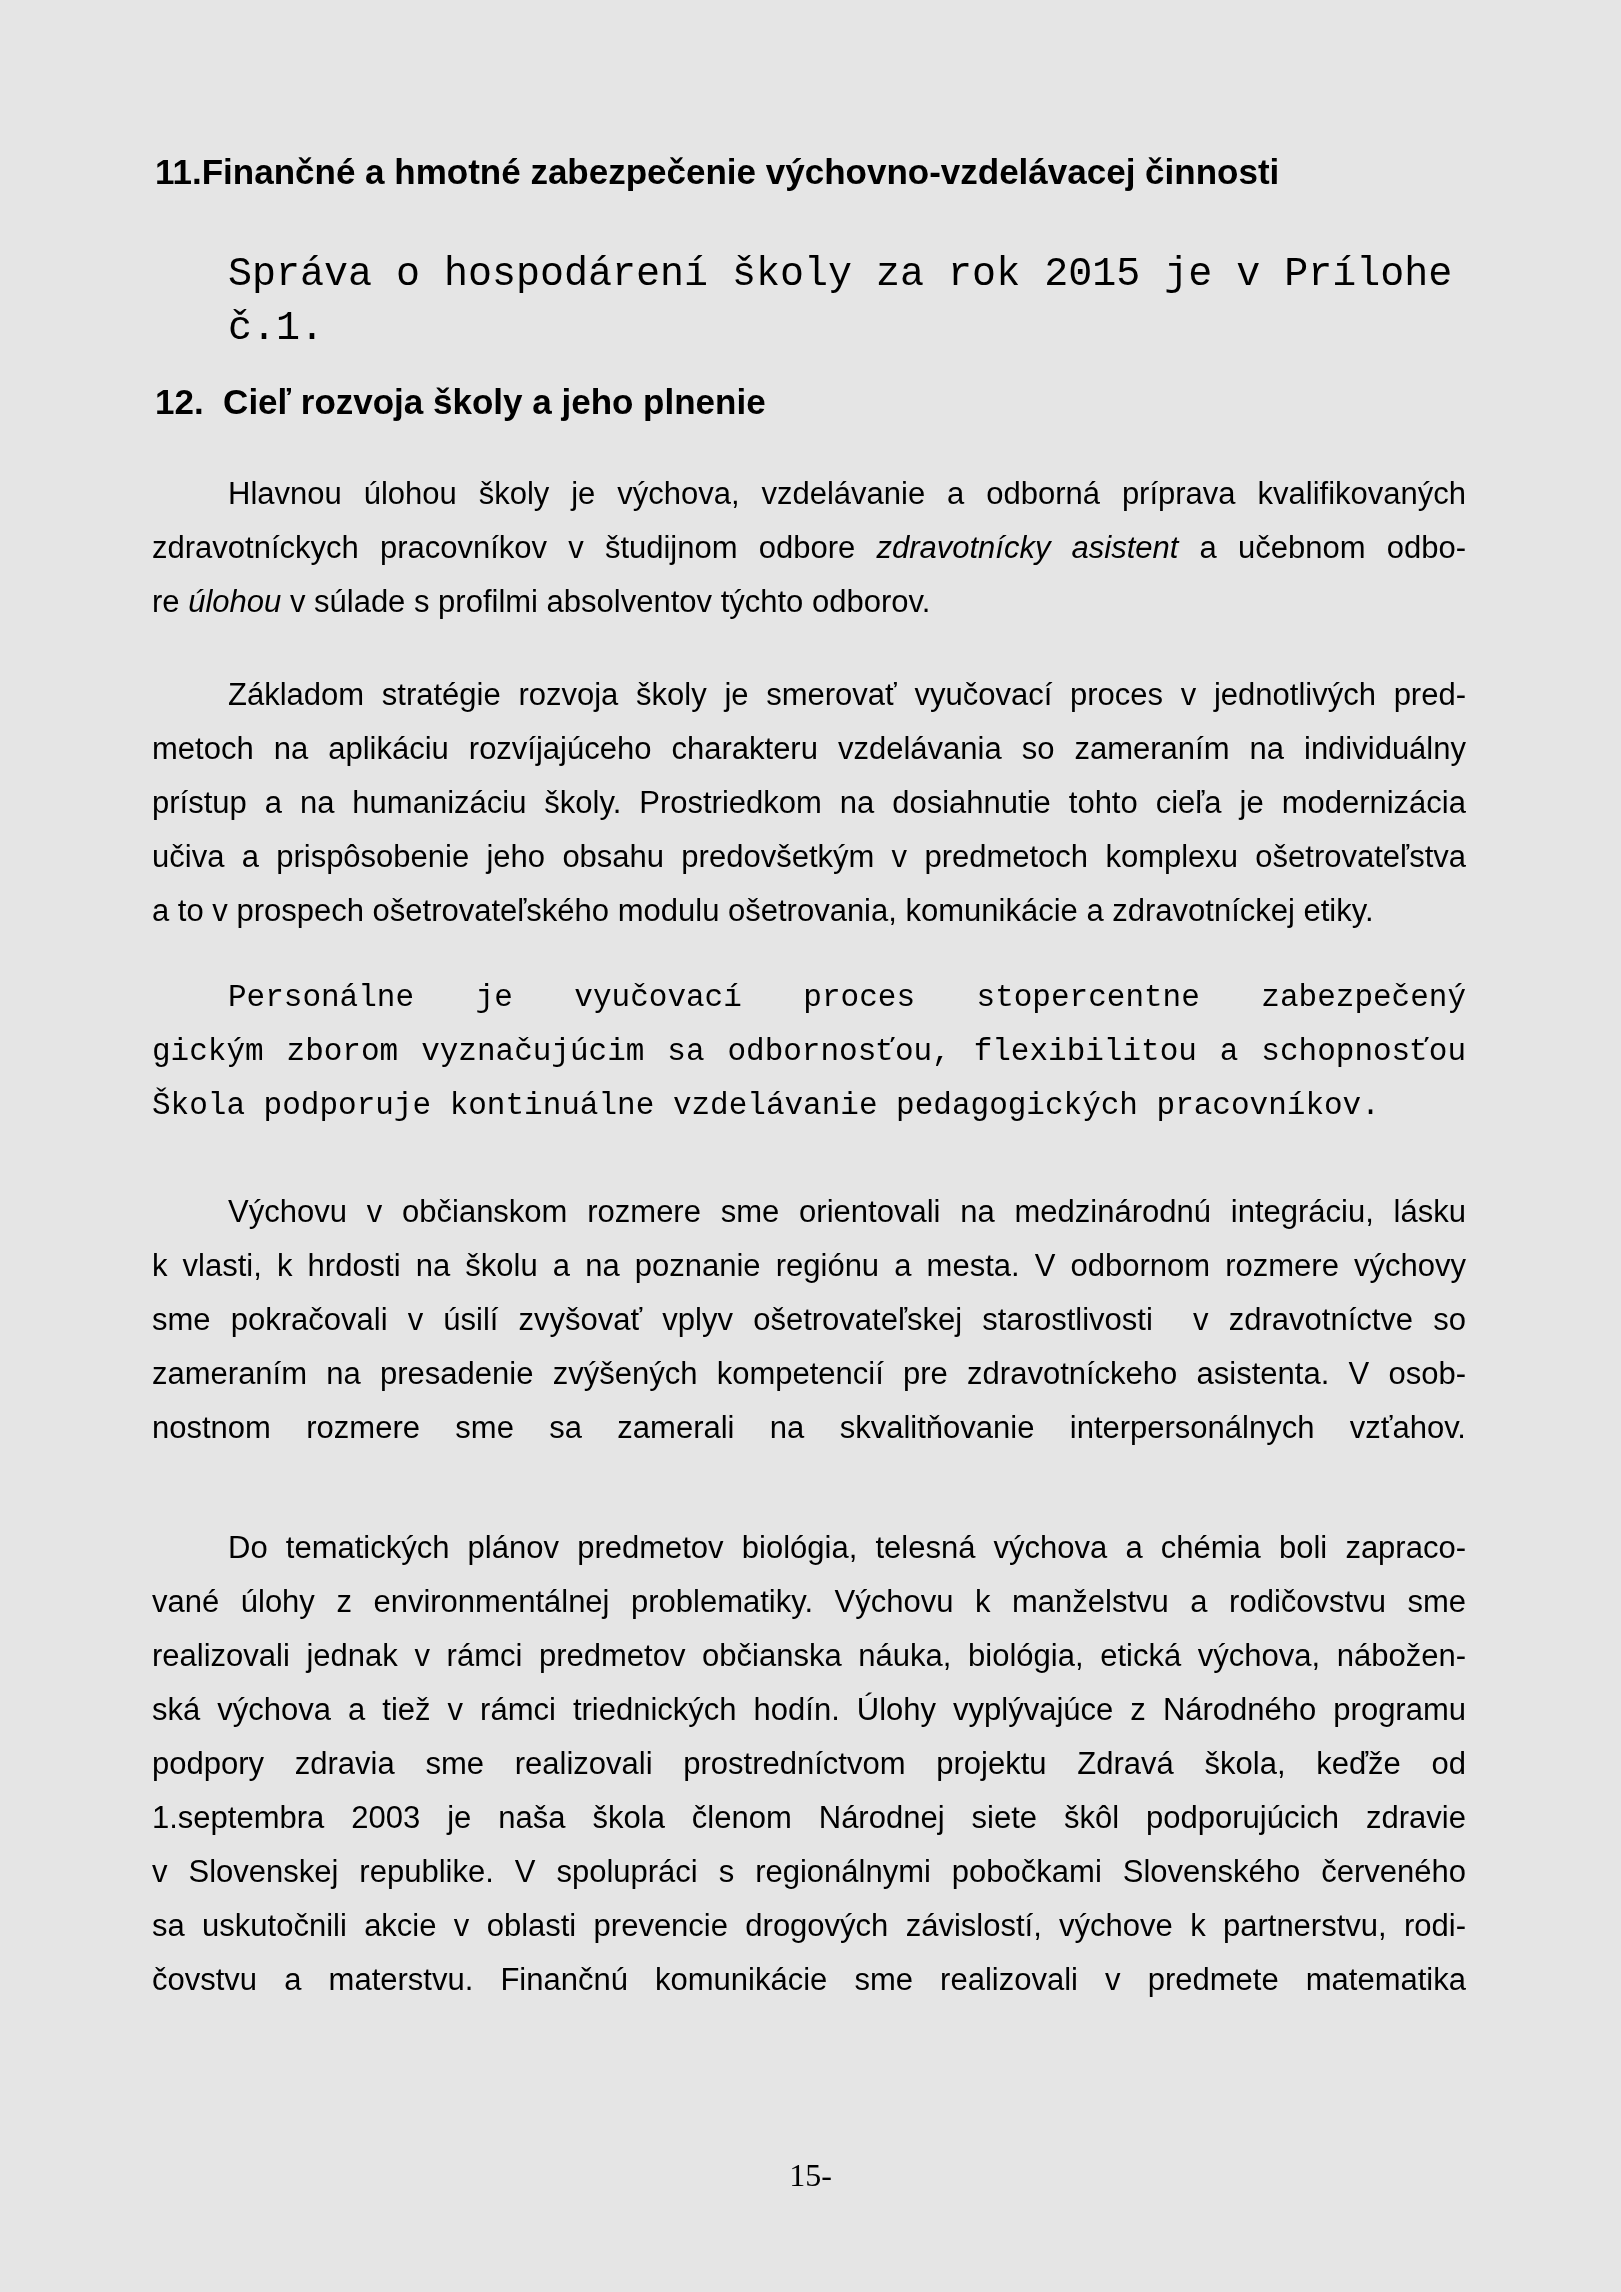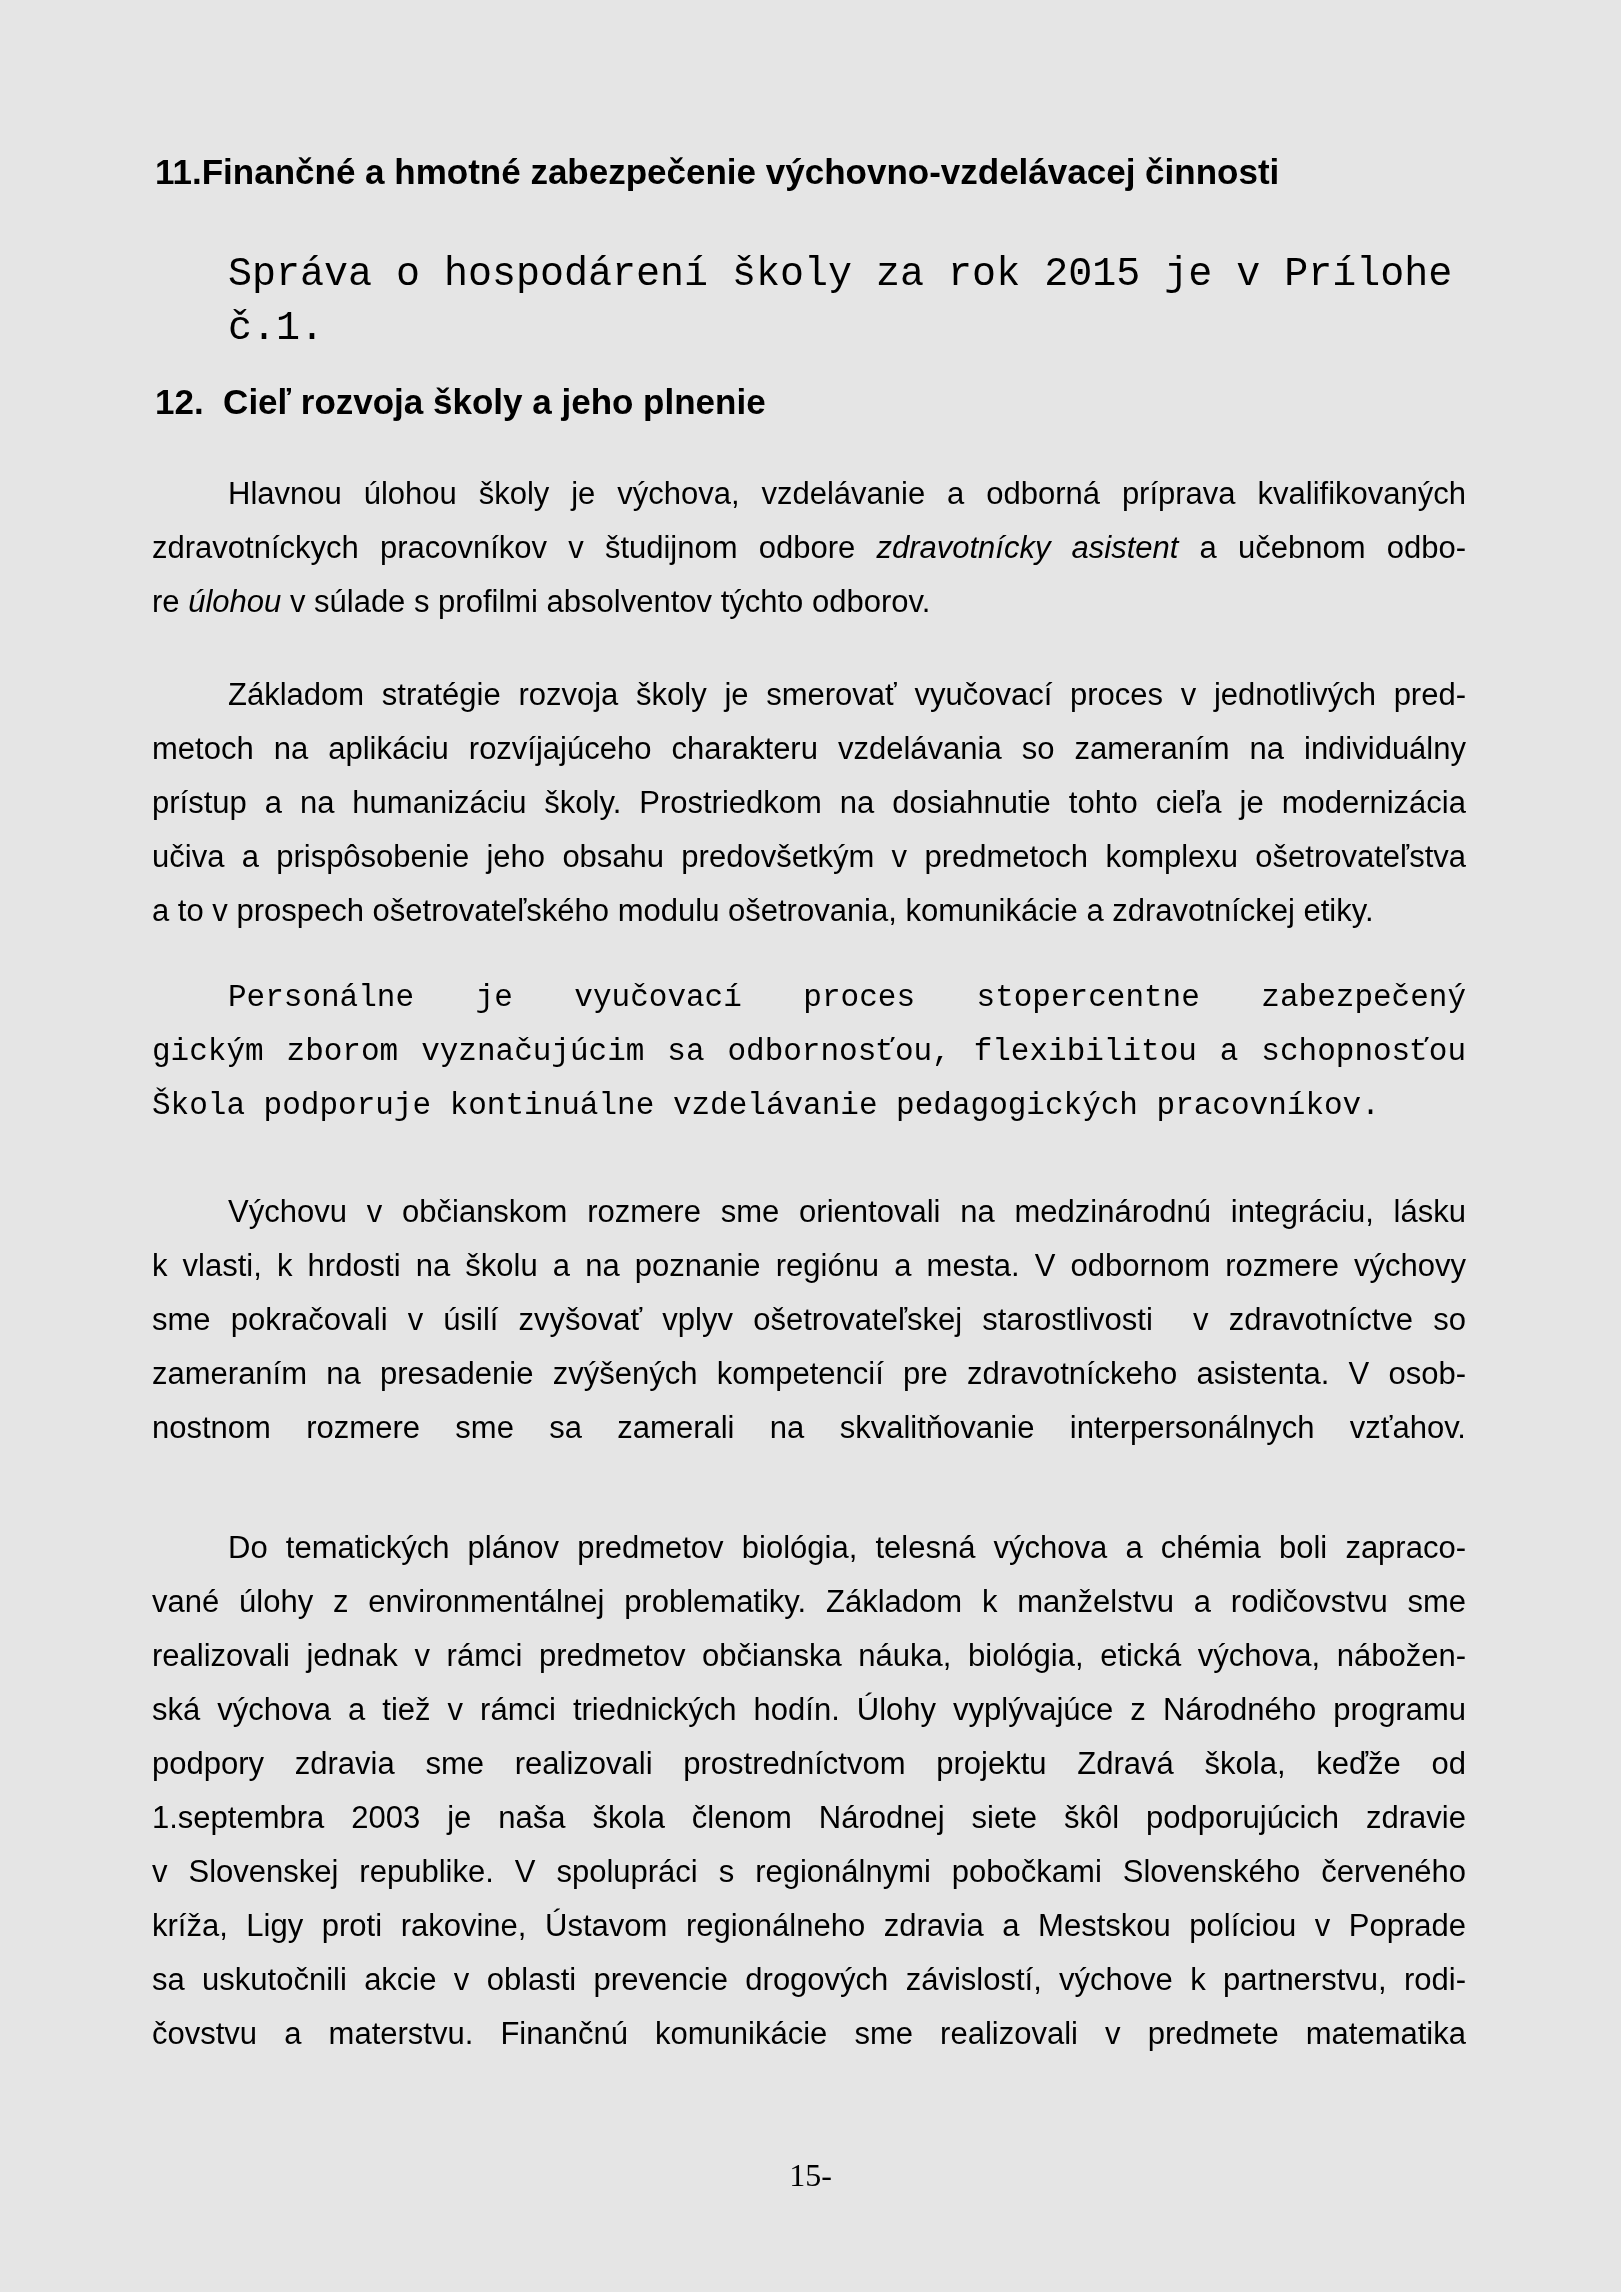--- a/index.html
+++ b/index.html
@@ -101,27 +101,26 @@
   <div id="para4" class="para">
       <div class="line first"><span>Výchovu v občianskom rozmere sme orientovali na medzinárodnú integráciu, lásku</span><span class="fill"></span></div>
       <div class="line"><span>k vlasti, k hrdosti na školu a na poznanie regiónu a mesta. V odbornom rozmere výchovy</span><span class="fill"></span></div>
       <div class="line"><span>sme pokračovali v úsilí zvyšovať vplyv ošetrovateľskej starostlivosti &nbsp;v zdravotníctve so</span><span class="fill"></span></div>
       <div class="line"><span>zameraním na presadenie zvýšených kompetencií pre zdravotníckeho asistenta. V osob-</span><span class="fill"></span></div>
       <div class="line"><span>nostnom rozmere sme sa zamerali na skvalitňovanie interpersonálnych vzťahov.</span><span class="fill"></span></div>
     </div>
 
   <div id="para5" class="para">
       <div class="line first"><span>Do tematických plánov predmetov biológia, telesná výchova a chémia boli zapraco-</span><span class="fill"></span></div>
-      <div class="line"><span>vané úlohy z environmentálnej problematiky. Základom k manželstvu a rodičovstvu sme</span><span class="fill"></span></div>
+      <div class="line"><span>vané úlohy z environmentálnej problematiky. Výchovu k manželstvu a rodičovstvu sme</span><span class="fill"></span></div>
       <div class="line"><span>realizovali jednak v rámci predmetov občianska náuka, biológia, etická výchova, nábožen-</span><span class="fill"></span></div>
       <div class="line"><span>ská výchova a tiež v rámci triednických hodín. Úlohy vyplývajúce z Národného programu</span><span class="fill"></span></div>
       <div class="line"><span>podpory zdravia sme realizovali prostredníctvom projektu Zdravá škola, keďže od</span><span class="fill"></span></div>
       <div class="line"><span>1.septembra 2003 je naša škola členom Národnej siete škôl podporujúcich zdravie</span><span class="fill"></span></div>
       <div class="line"><span>v Slovenskej republike. V spolupráci s regionálnymi pobočkami Slovenského červeného</span><span class="fill"></span></div>
-      <div class="line"><span>kríža, Ligy proti rakovine, Ústavom regionálneho zdravia a Mestskou políciou v Poprade</span><span class="fill"></span></div>
       <div class="line"><span>sa uskutočnili akcie v oblasti prevencie drogových závislostí, výchove k partnerstvu, rodi-</span><span class="fill"></span></div>
       <div class="line"><span>čovstvu a materstvu. Finančnú komunikácie sme realizovali v predmete matematika</span><span class="fill"></span></div>
     </div>
 
   <div id="page-num">15-</div>
 
 </div>
 
 
 </body></html>

